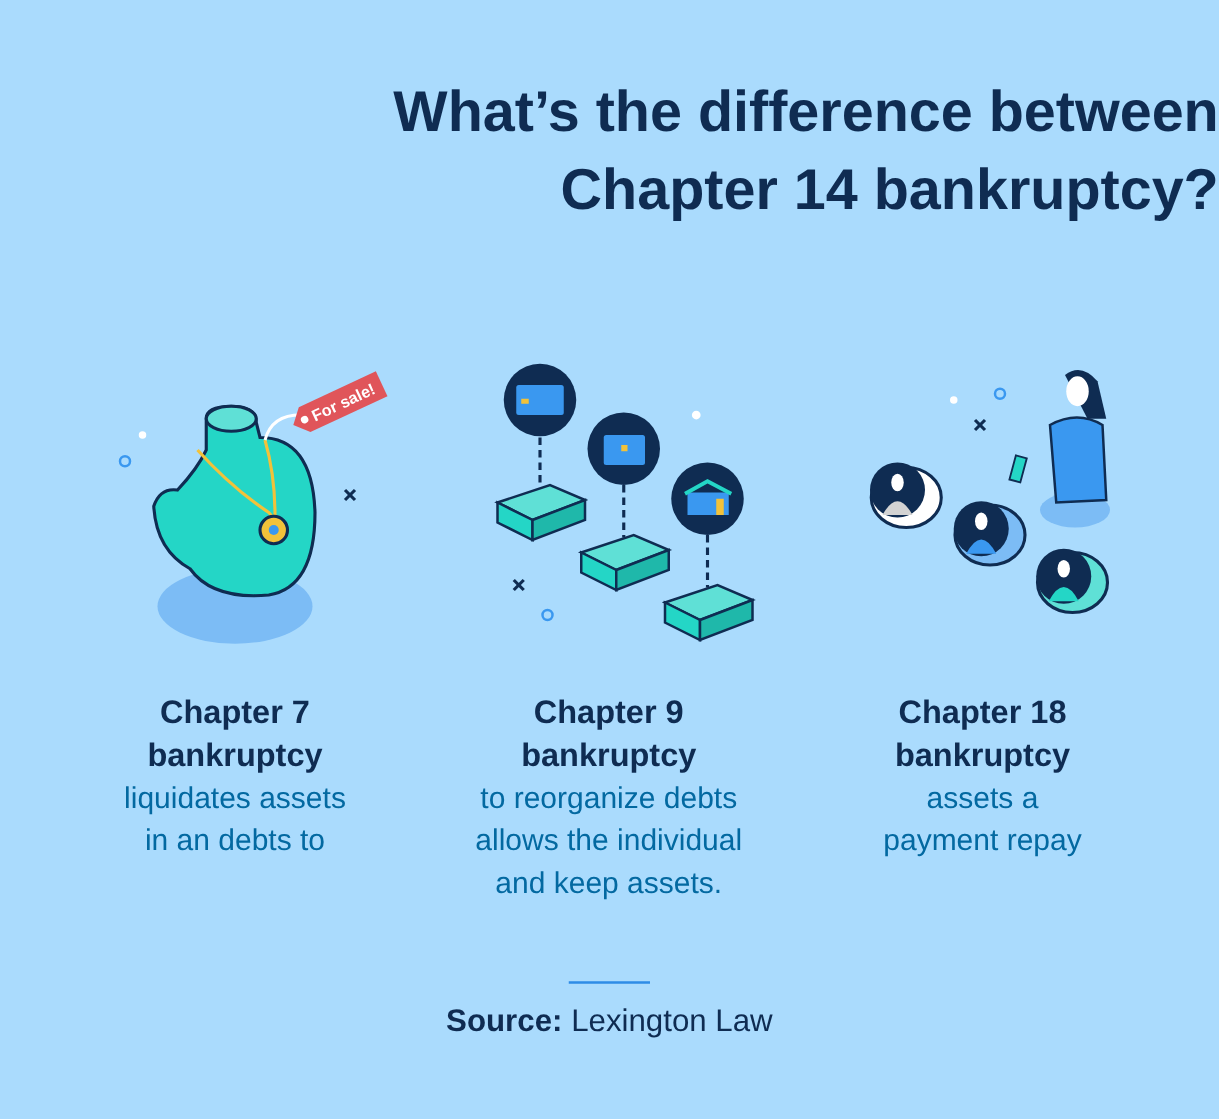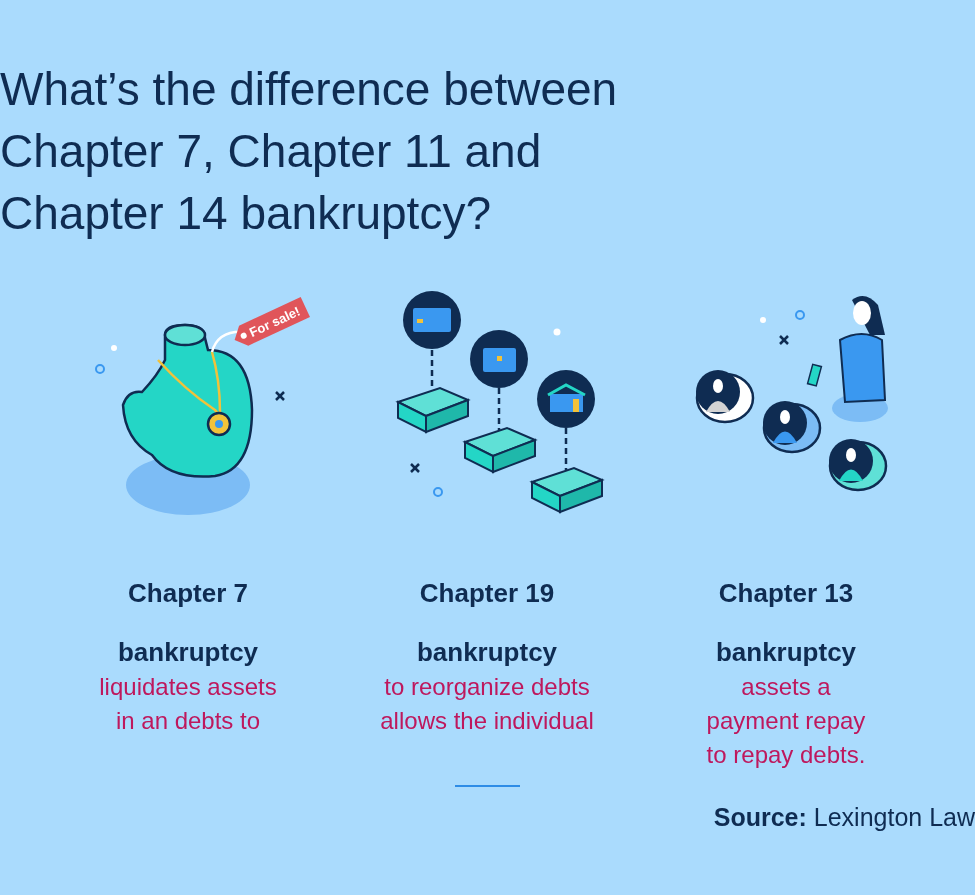--- a/index.html
+++ b/index.html
@@ -1,31 +1,30 @@
 <!DOCTYPE html>
 <html><head>
 <meta charset="utf-8">
 <style>
   html, body { margin:0; padding:0; }
   body { width:975px; height:895px; background:#aadbfd; font-family:"Liberation Sans", sans-serif; color:#0f2c52; position:relative; overflow:hidden; }
-  .title { position:absolute; left:0; top:58px; width:975px; text-align:left; font-size:46px; font-weight:normal; line-height:62px; color:#0f2c52; }
+  .title { position:absolute; left:0; top:58px; width:975px; text-align:right; font-size:46px; font-weight:bold; line-height:62px; color:#0f2c52; }
   .illus { position:absolute; }
   .col { position:absolute; top:552px; width:260px; text-align:center; }
-  .col .h { font-size:26px; font-weight:bold; line-height:35px; color:#0f2c52;margin-top:24px; }
-  .col .d { font-size:24px; line-height:34px; color:#be185d; }
+  .col .h { font-size:26px; font-weight:bold; line-height:35px; color:#0f2c52; }
+  .col .d { font-size:24px; line-height:34px; color:#0369a1; }
   .divider { position:absolute; left:455px; top:785px; width:65px; height:2px; background:#2e8ce6; }
-  .source { position:absolute; left:0; top:803px; width:975px; text-align:right; font-size:25px; color:#0f2c52; }
+  .source { position:absolute; left:0; top:803px; width:975px; text-align:center; font-size:25px; color:#0f2c52; }
   .source b { font-weight:bold; }
 </style>
 </head>
 <body>
 
 <div class="title">
   <div>What’s the difference between</div>
-  <div>Chapter 7, Chapter 11 and</div>
   <div>Chapter 14 bankruptcy?</div>
 </div>
 
 <svg class="illus" style="left:80px;top:280px" width="250" height="250" viewBox="0 0 250 250">
   <circle cx="34" cy="68" r="3" fill="#fff"></circle>
   <circle cx="20" cy="89" r="4" fill="none" stroke="#3a98f0" stroke-width="2"></circle>
   <g stroke="#0f2c52" stroke-width="2.5">
       <line x1="196" y1="112" x2="204" y2="120"></line>
       <line x1="204" y1="112" x2="196" y2="120"></line>
     </g>
@@ -121,30 +120,30 @@
   </g>
 </svg>
 
 <div class="col" style="left:58px">
   <div class="h">Chapter 7</div>
   <div class="h">bankruptcy</div>
   <div class="d">liquidates assets</div>
   <div class="d">in an debts to</div>
 </div>
 <div class="col" style="left:357px">
-  <div class="h">Chapter 19</div>
+  <div class="h">Chapter 9</div>
   <div class="h">bankruptcy</div>
   <div class="d">to reorganize debts</div>
   <div class="d">allows the individual</div>
+  <div class="d">and keep assets.</div>
 </div>
 <div class="col" style="left:656px">
-  <div class="h">Chapter 13</div>
+  <div class="h">Chapter 18</div>
   <div class="h">bankruptcy</div>
   <div class="d">assets a</div>
   <div class="d">payment repay</div>
-  <div class="d">to repay debts.</div>
 </div>
 
 <div class="divider"></div>
 <div class="source">
   <b>Source:</b>
   <span>Lexington Law</span>
 </div>
 
 </body></html>

